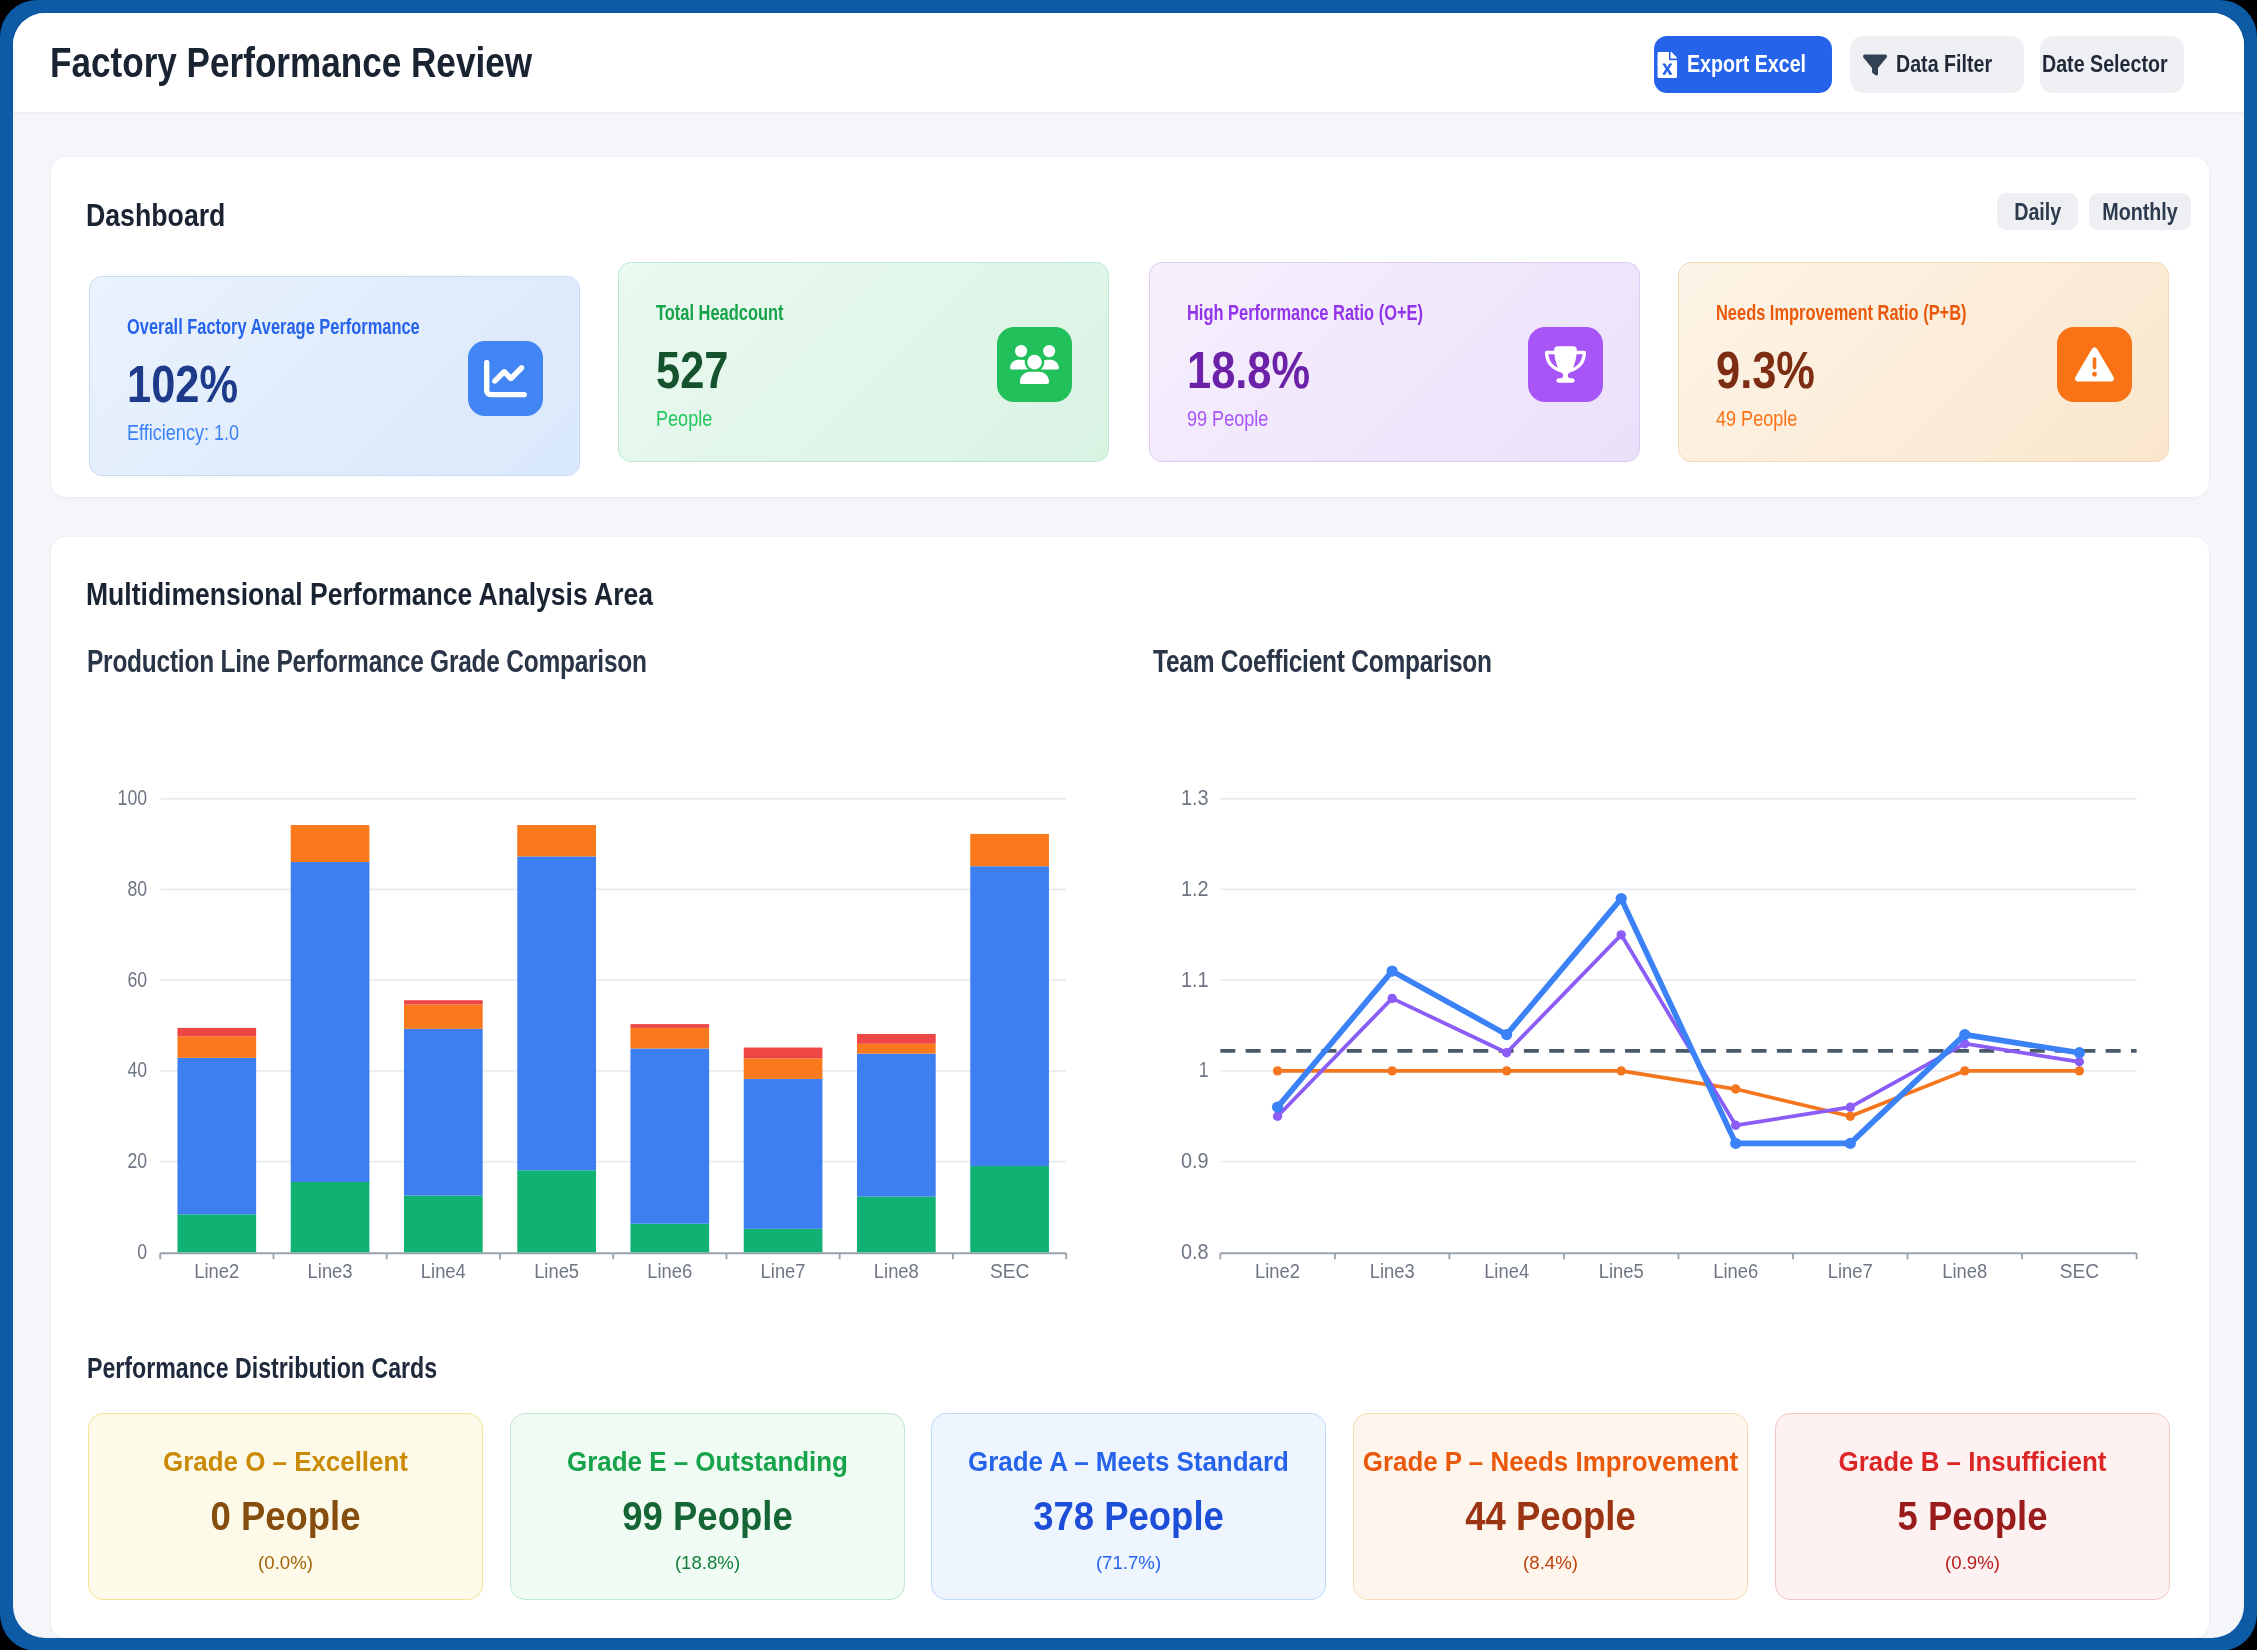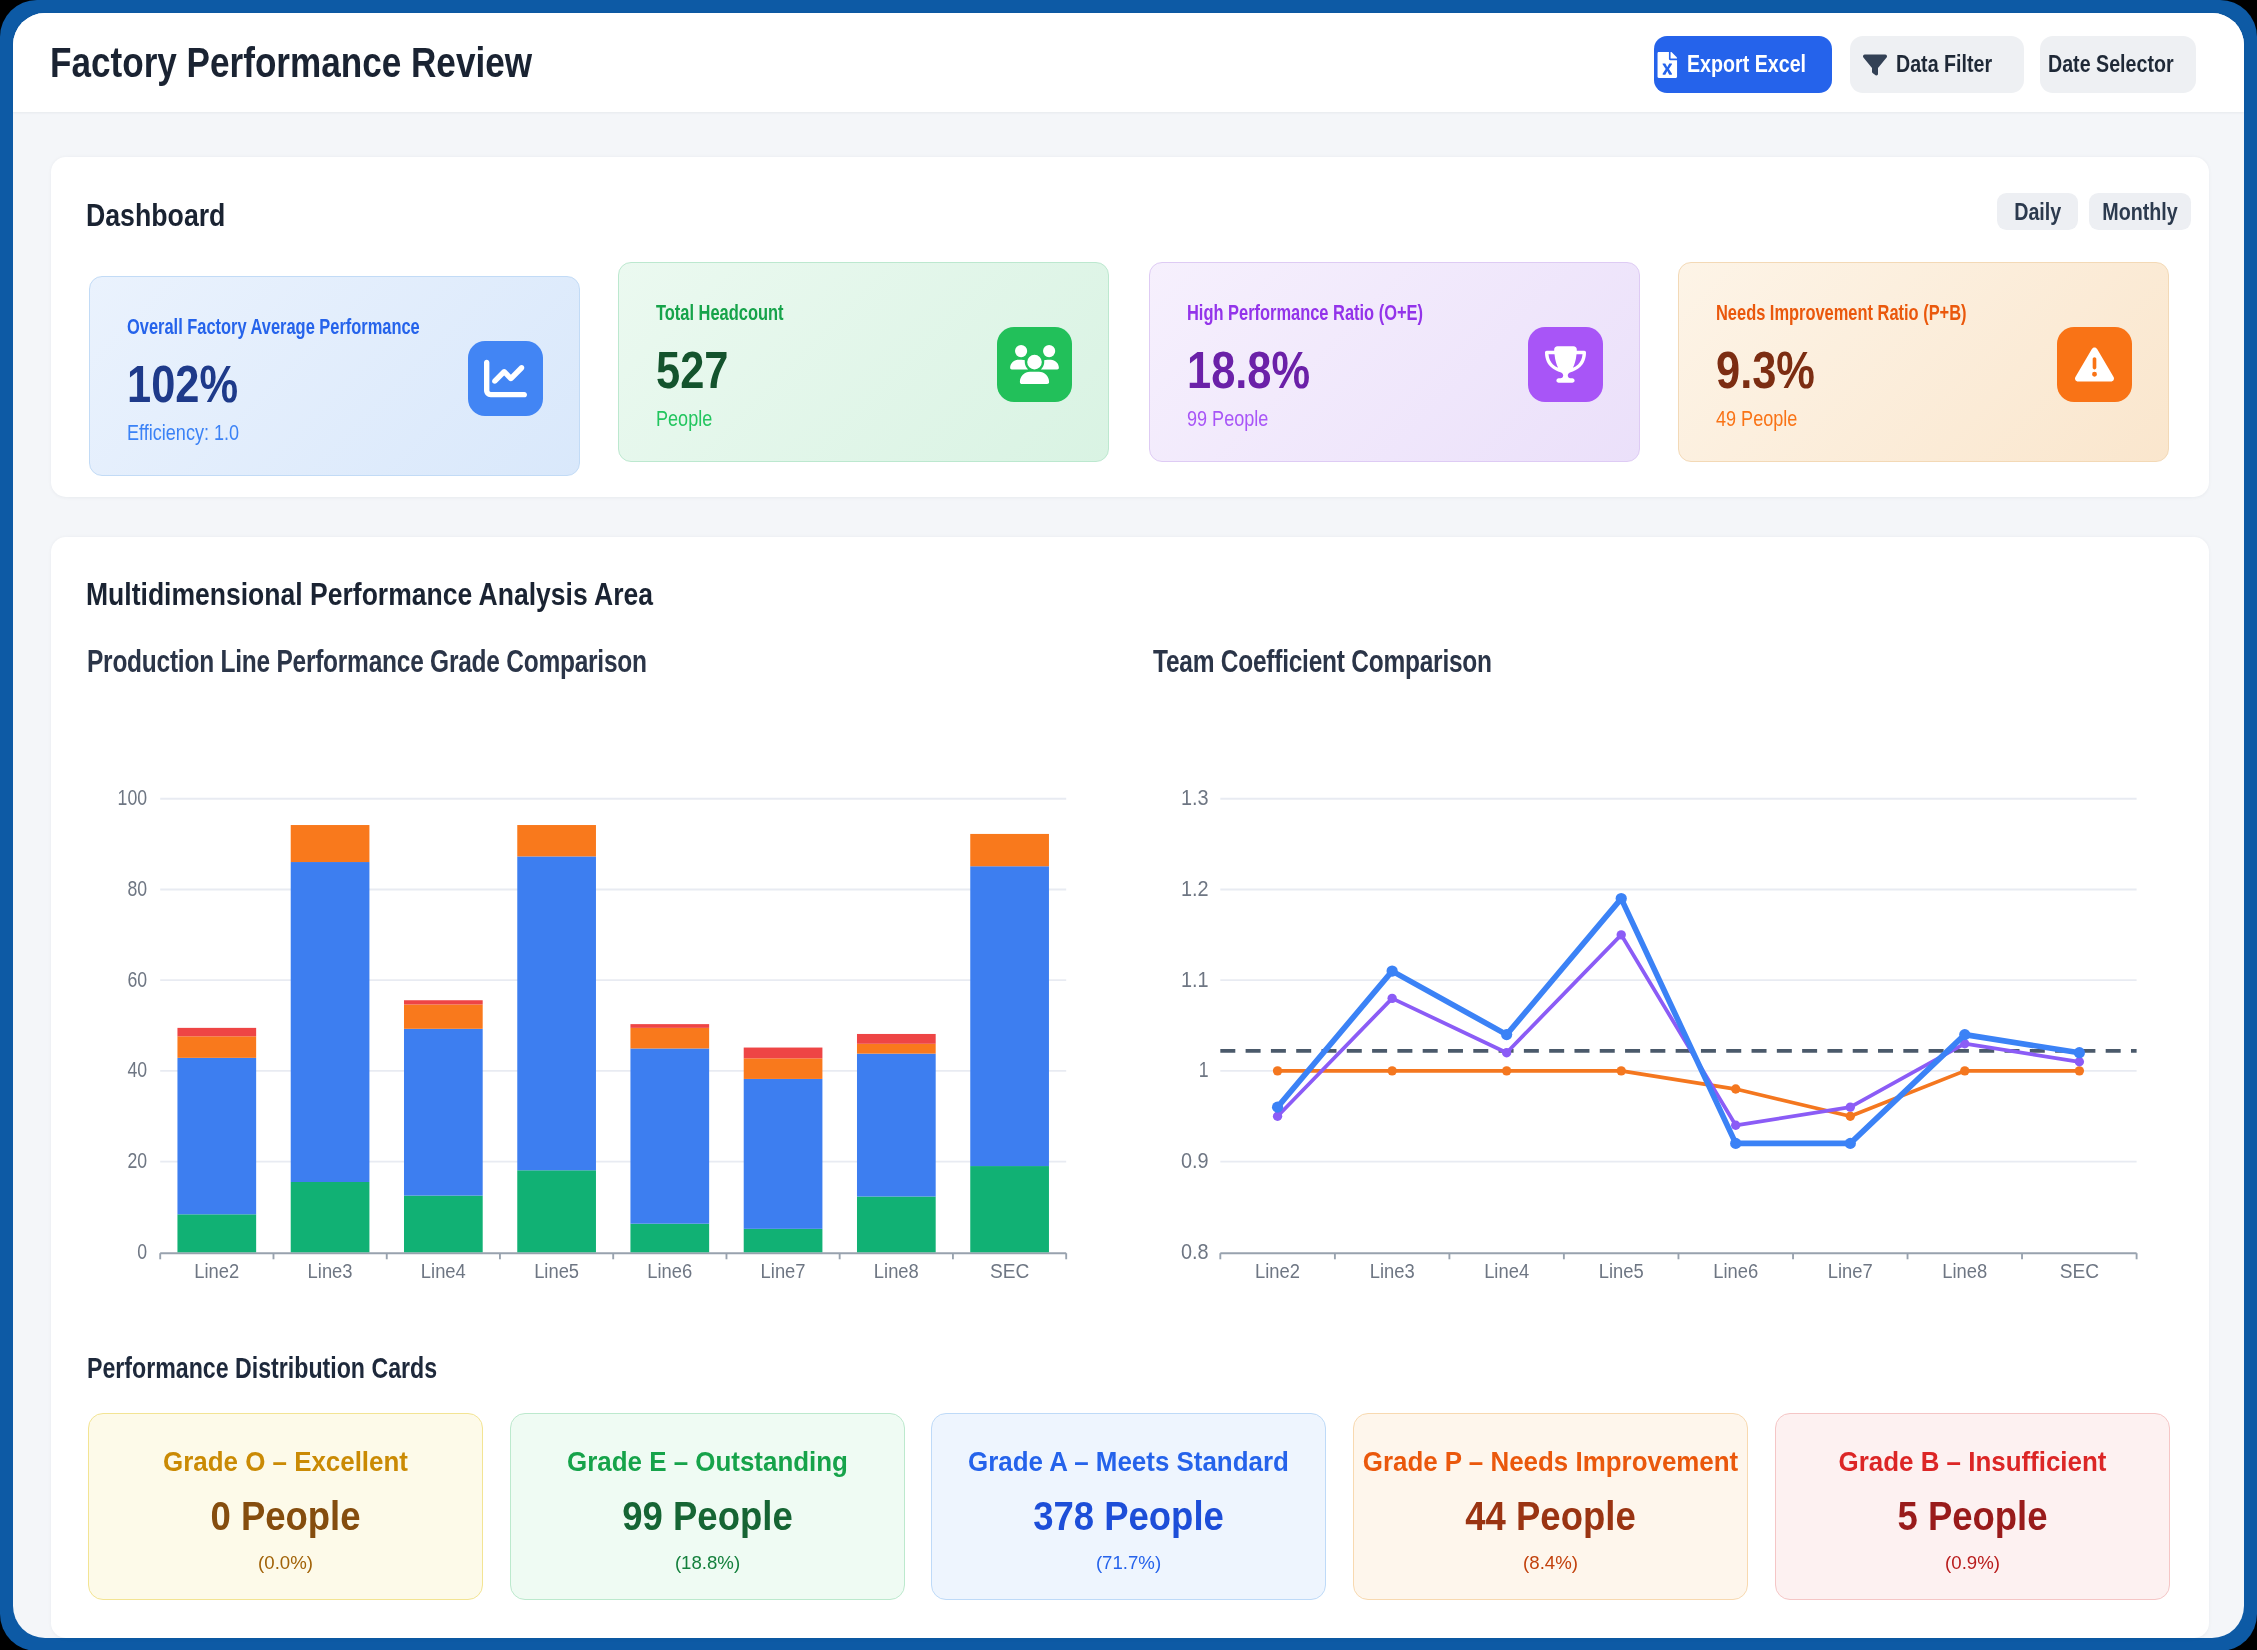--- a/index.html
+++ b/index.html
@@ -6,21 +6,21 @@
 html,body { width:2257px; height:1651px; background:#000; font-family:"Liberation Sans", sans-serif; overflow:hidden; }
 .abs { position:absolute; }
 #frame { position:absolute; left:0; top:0; width:2257px; height:1651px; background:#0d5aa5; border-radius:37px; }
 #content { position:absolute; left:13px; top:13px; width:2231px; height:1625px; background:#f4f6f9; border-radius:32px; }
 #header { position:absolute; left:13px; top:13px; width:2231px; height:99px; background:#fff; border-radius:32px 32px 0 0; box-shadow:0 0.9px 2.8px rgba(16,30,54,0.06); }
 #htitle { position:absolute; left:37px; top:26px; font-size:42px; font-weight:bold; color:#1a2332; transform:scaleX(0.836); transform-origin:left top; white-space:nowrap;}
 .hbtn { position:absolute; top:23.4px; height:57px; border-radius:13px; display:flex; align-items:center; justify-content:center; gap:9px; font-size:23.4px; font-weight:600; white-space:nowrap; }
 .hbtn span { display:inline-block; transform:scaleX(0.84); transform-origin:left center; }
 #btn-export { left:1641px; width:178px; background:#2563eb; color:#fff; }
 #btn-filter { left:1837px; width:174px; background:#eef0f3; color:#1f2937; }
-#btn-date  { left:2027px; width:156px; background:#eef0f3; color:#1f2937; }
+#btn-date  { left:2027px; width:144px; background:#eef0f3; color:#1f2937; }
 .card { position:absolute; background:#fff; border-radius:15px; box-shadow:0 0.9px 3.7px rgba(16,30,54,0.05); }
 #dash-card { left:51px; top:157px; width:2158px; height:340px; }
 #dash-title { position:absolute; left:86px; top:198px; font-size:31px; font-weight:bold; color:#1a2332; transform:scaleX(0.861); transform-origin:left top; }
 .pill { position:absolute; top:193px; height:37px; border-radius:9.4px; background:#edeff3; color:#2c3a4e; font-size:24px; font-weight:600; display:flex; align-items:center; justify-content:center; }
 .pill span { display:inline-block; transform:scaleX(0.82); }
 #pill-daily { left:1997px; width:81px; }
 #pill-monthly { left:2089px; width:102px; }
 .stat { position:absolute; top:262px; width:491px; height:200px; border-radius:13px; }
 .stat .t { position:absolute; left:37px; top:37px; font-size:22.5px; font-weight:600; transform:scaleX(0.73); transform-origin:left top; white-space:nowrap; }
 .stat .v { position:absolute; left:37px; top:77px; font-size:52px; font-weight:bold; transform:scaleX(0.835); transform-origin:left top; }

